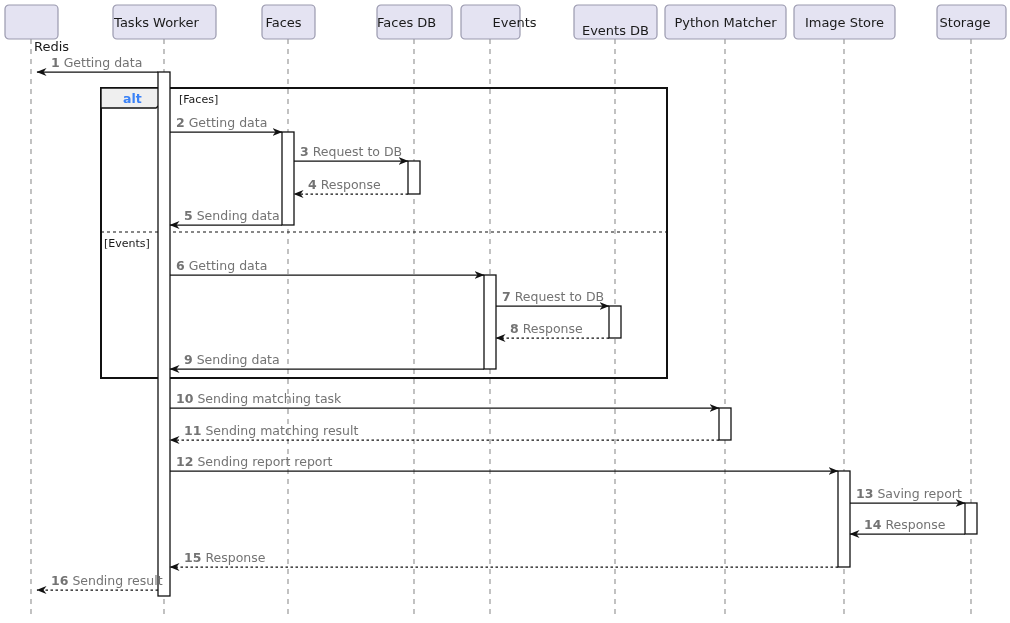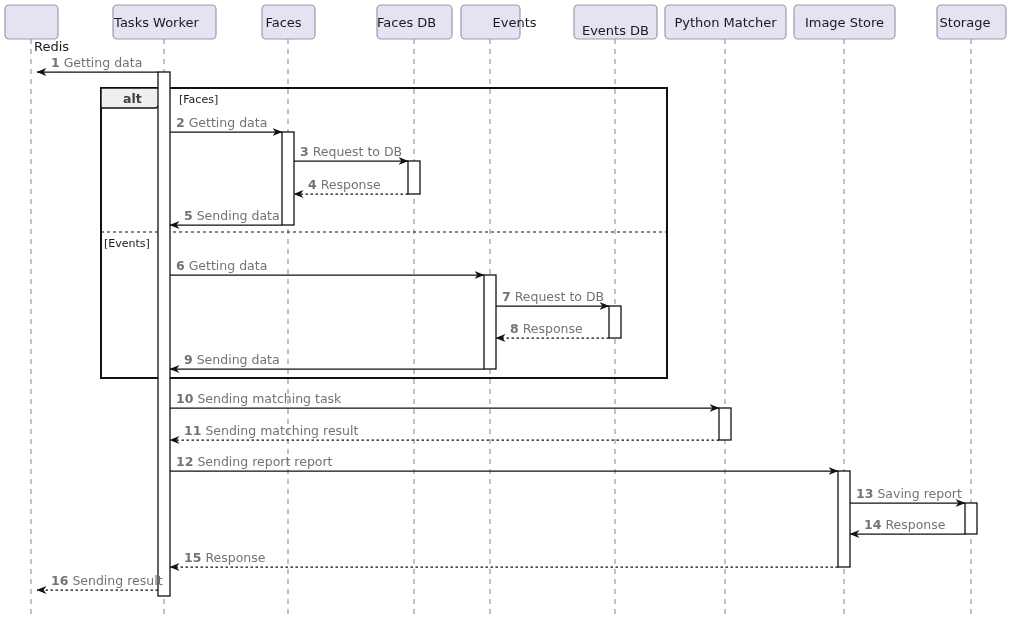--- a/index.html
+++ b/index.html
@@ -4,21 +4,21 @@
 <style>
   html,body{margin:0;padding:0;background:#ffffff;}
   body{width:1010px;height:623px;position:relative;overflow:hidden;
        font-family:"DejaVu Sans","Liberation Sans",sans-serif;}
   #diagram{position:absolute;left:0;top:0;width:1010px;height:623px;}
   .lbl{position:absolute;font-size:12.5px;color:#737373;white-space:nowrap;line-height:1;}
   .msgnum{font-weight:bold;}
   .plabel{position:absolute;font-size:13px;color:#1a1a1a;white-space:nowrap;
           text-align:center;line-height:1;}
   .guardlbl{position:absolute;font-size:11px;color:#1a1a1a;white-space:nowrap;line-height:1;}
-  .altlbl{position:absolute;font-size:12.5px;font-weight:bold;color:#404040;line-height:1;}
+  .altlbl{position:absolute;font-size:12.5px;font-weight:bold;color:#3b82f6;line-height:1;}
 </style>
 </head>
 <body>
 
 <svg id="diagram" xmlns="http://www.w3.org/2000/svg" viewBox="0 0 1010 623">
   <defs>
     <marker id="arrowOpenR" markerWidth="11" markerHeight="11" refX="9.5" refY="4" orient="auto" markerUnits="userSpaceOnUse">
       <path d="M0,0 L10,4 L0,8 L3,4 Z" fill="#111111"></path>
     </marker>
     <marker id="arrowOpenL" markerWidth="11" markerHeight="11" refX="9.5" refY="4" orient="auto" markerUnits="userSpaceOnUse">

